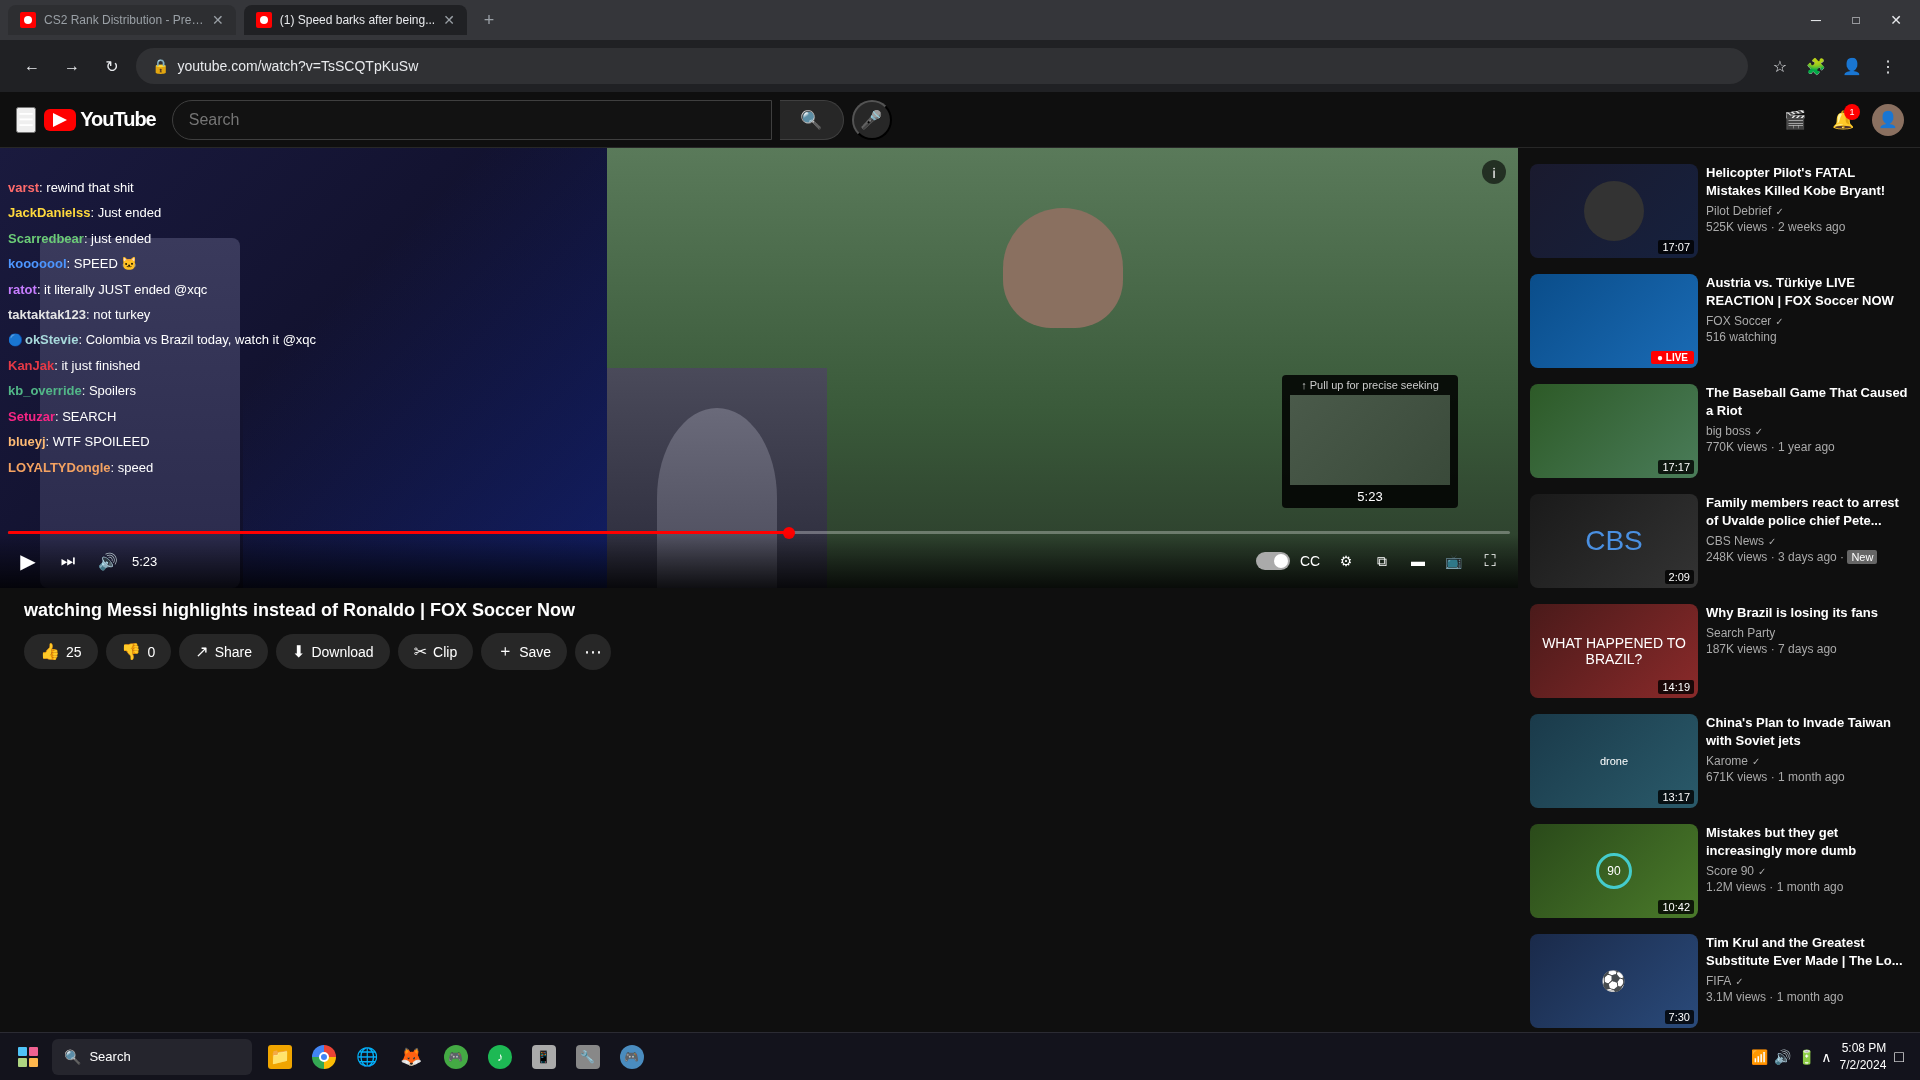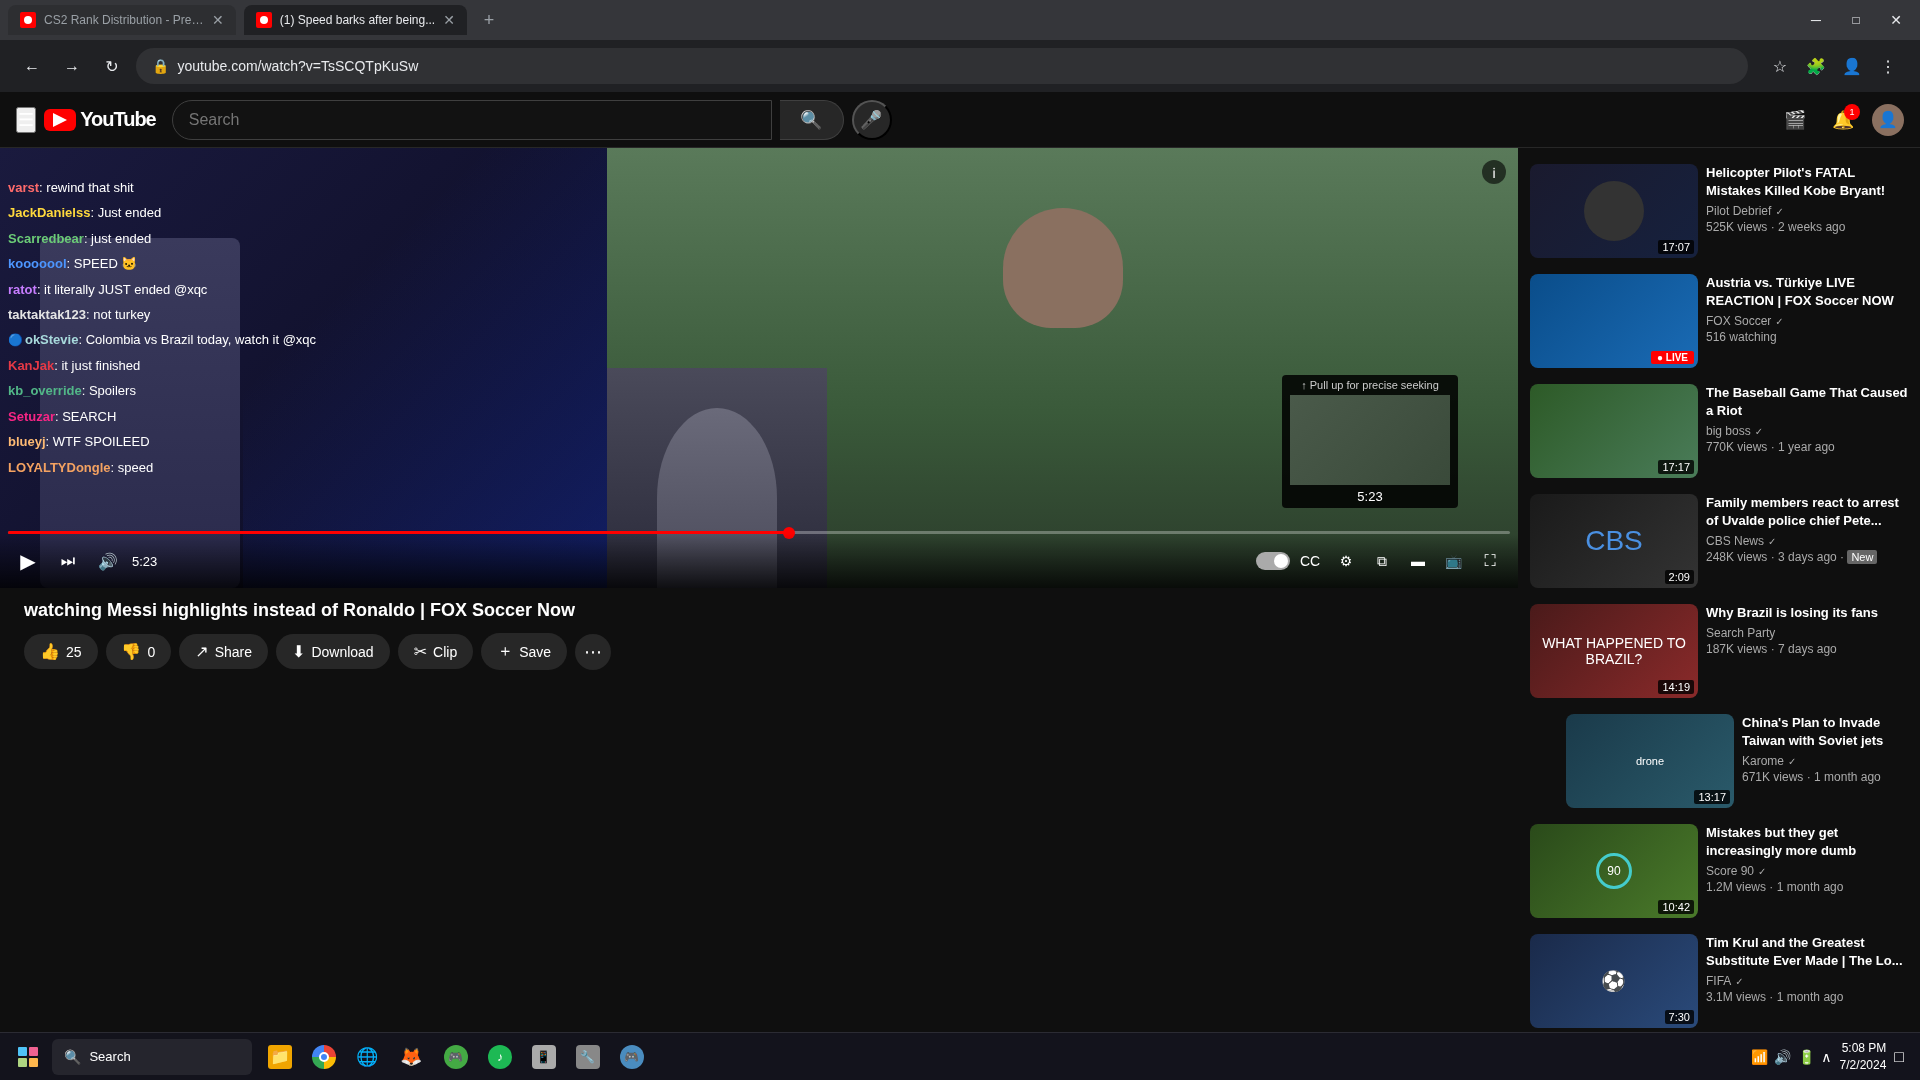--- a/index.html
+++ b/index.html
@@ -620,21 +620,21 @@
       cursor: pointer;
       opacity: 0;
     }
 
     
     .thumb-1 { background: linear-gradient(135deg, #1a1a2e, #16213e); }
     .thumb-2 { background: linear-gradient(135deg, #0a4d8a, #1a6bb5); }
     .thumb-3 { background: linear-gradient(135deg, #2d5a27, #4a7c59); }
     .thumb-4 { background: linear-gradient(135deg, #1a1a1a, #333); }
     .thumb-5 { background: linear-gradient(135deg, #4a1a1a, #8a2a2a); }
-    .thumb-6 { background: linear-gradient(135deg, #1a3a4a, #2a5a6a); margin-left: 36px; }
+    .thumb-6 { background: linear-gradient(135deg, #1a3a4a, #2a5a6a); }
     .thumb-7 { background: linear-gradient(135deg, #2a4a1a, #4a7a2a); }
     .thumb-8 { background: linear-gradient(135deg, #1a2a4a, #2a4a7a); }
 
     
     .taskbar {
       position: fixed;
       bottom: 0;
       left: 0;
       right: 0;
       height: 48px;

